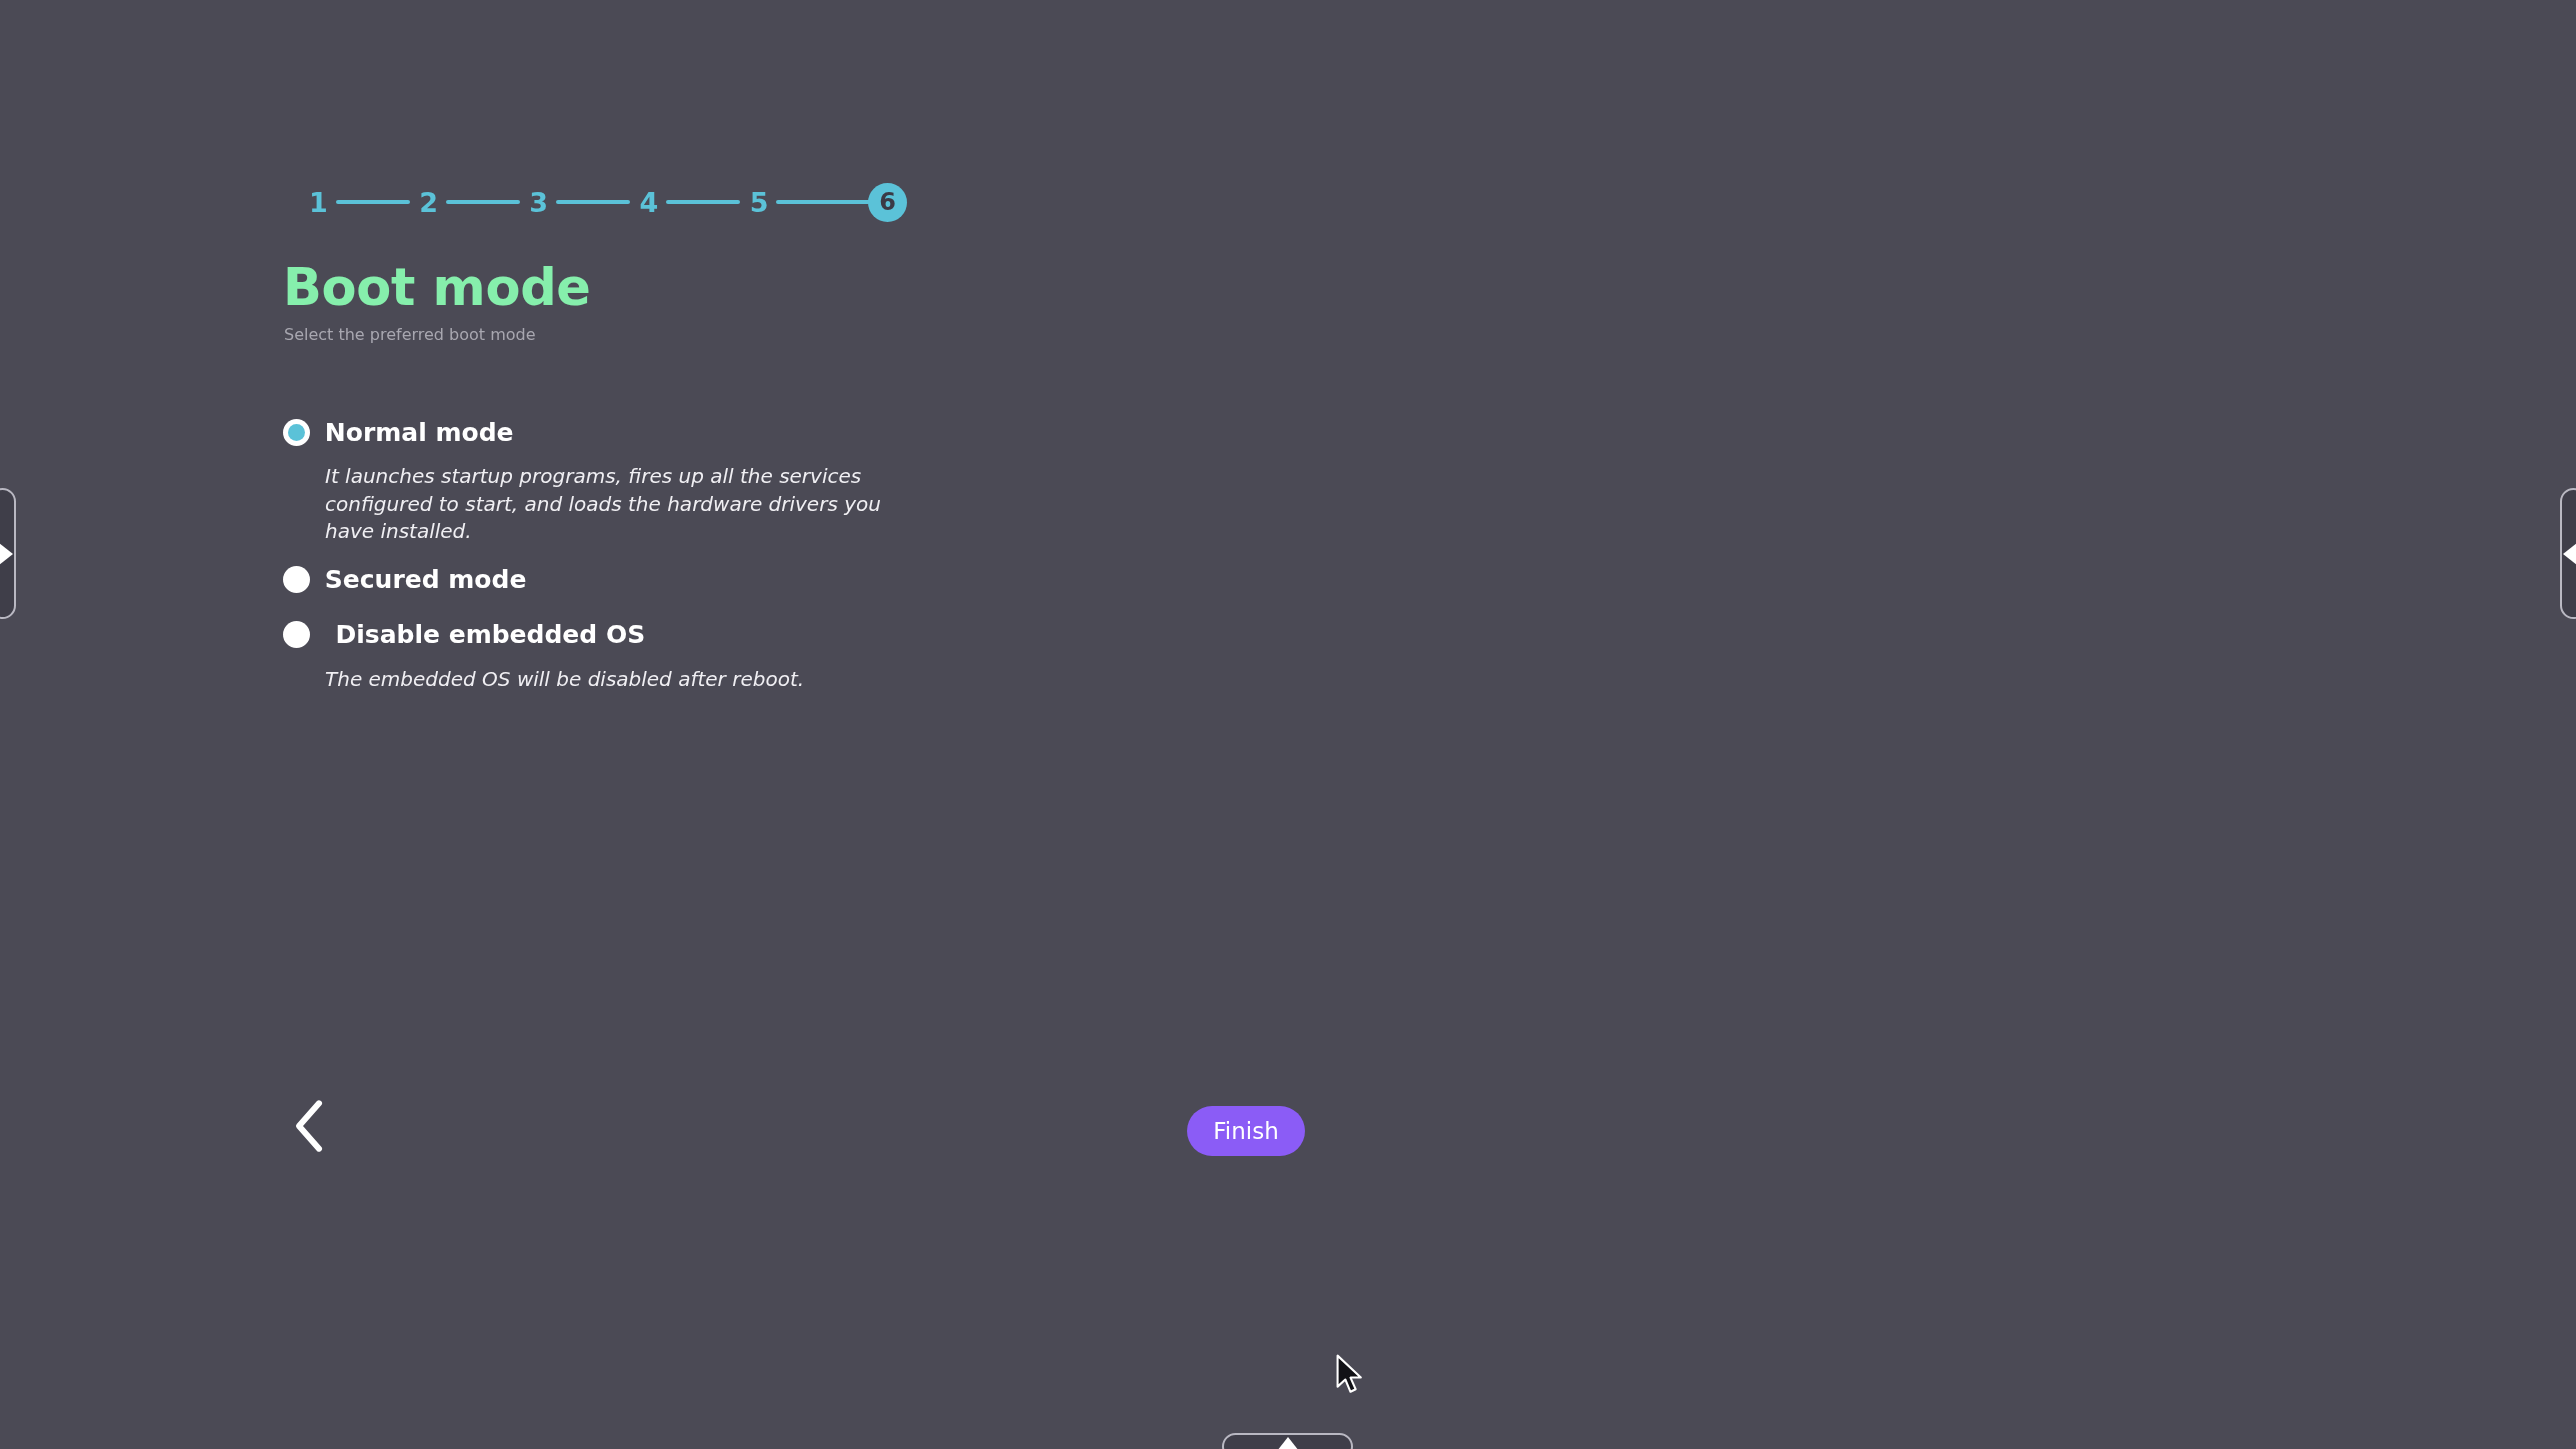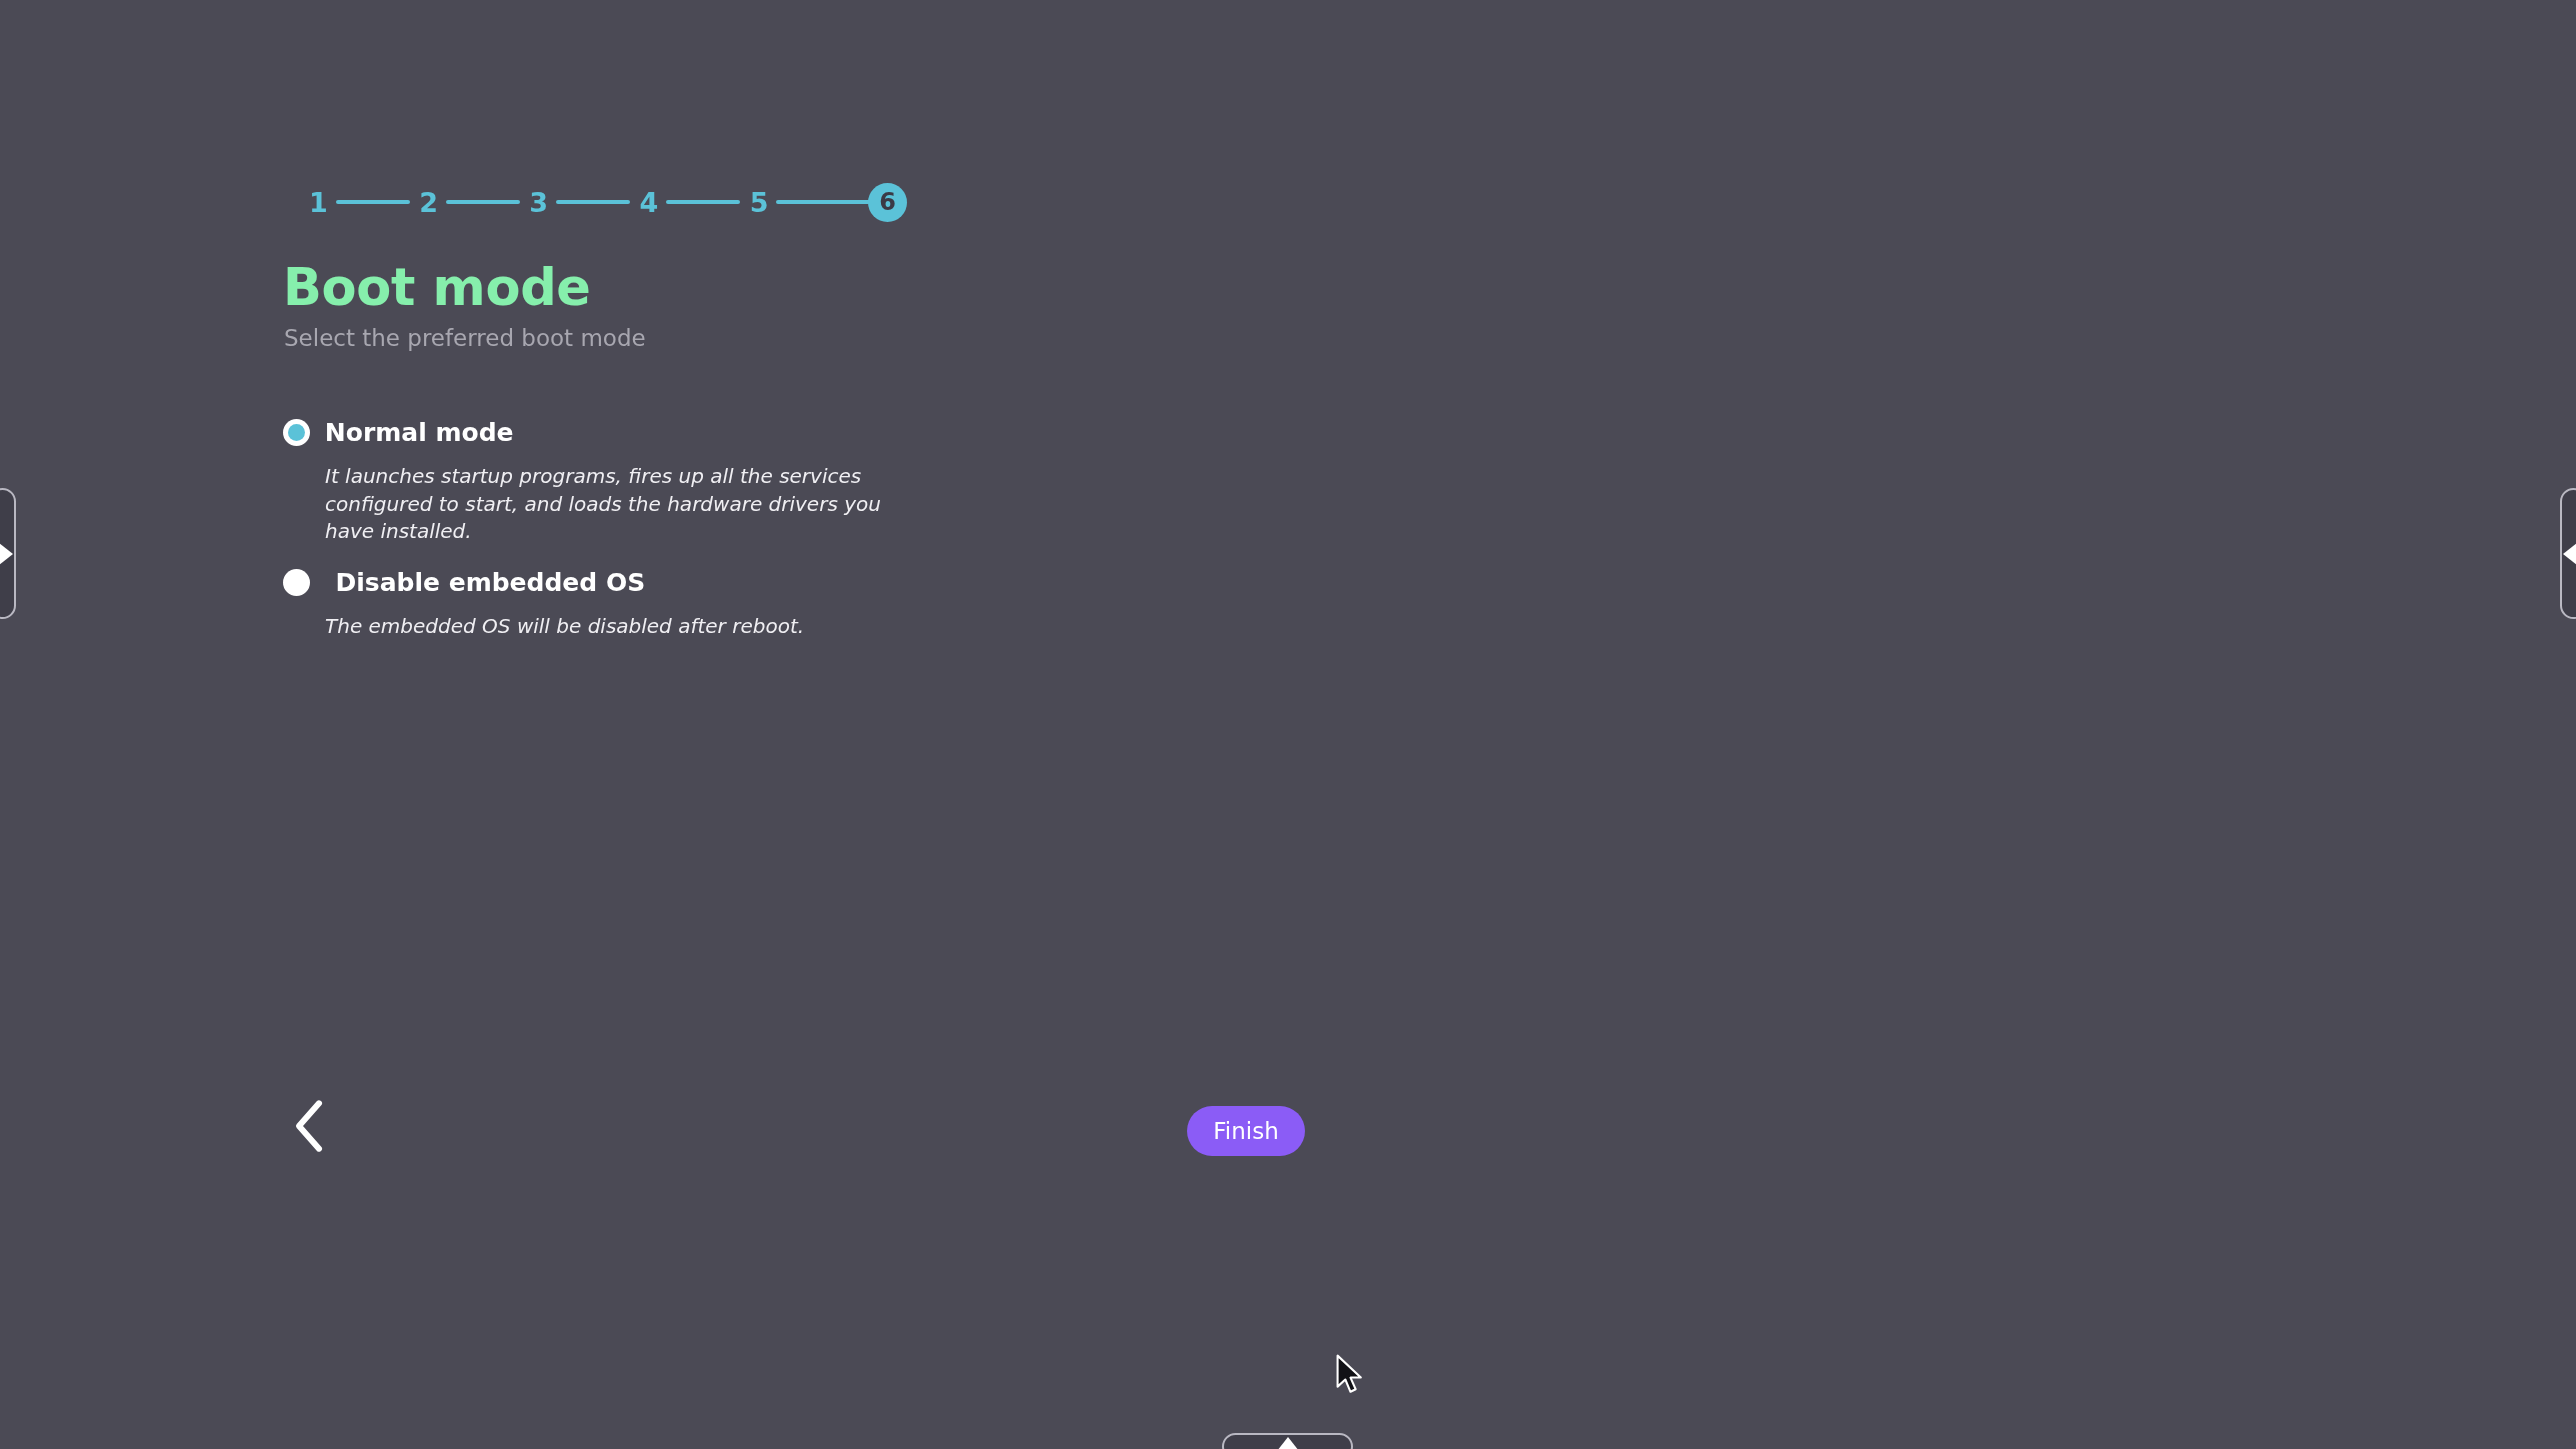--- a/index.html
+++ b/index.html
@@ -65,21 +65,21 @@
     font-size: 51px;
     font-weight: 700;
     letter-spacing: -0.3px;
     color: #86efac;
     line-height: 1;
   }
   #page-subtitle {
     position: absolute;
     left: 284px;
     top: 327px;
-    font-size: 23px;
+    font-size: 16px;
     color: #a8a7b0;
     line-height: 1;
   }
 
   
   #options {
     position: absolute;
     left: 283px;
     top: 415px;
     width: 738px;
@@ -248,20 +248,24 @@
     <div class="option-head">
       <div class="radio selected">
         <div class="dot"></div>
       </div>
       <div class="option-label">Normal mode</div>
     </div>
     <div class="option-desc">It launches startup programs, fires up all the services configured to start, and loads the hardware drivers you have installed.</div>
   </div>
 
   <div class="option" id="opt-secured">
+    <div class="option-head">
+      <div class="radio"></div>
+      <div class="option-label">Secured mode</div>
+    </div>
   </div>
 
   <div class="option" id="opt-disable">
     <div class="option-head">
       <div class="radio"></div>
       <div class="option-label indented">Disable embedded OS</div>
     </div>
     <div class="option-desc">The embedded OS will be disabled after reboot.</div>
   </div>
 

